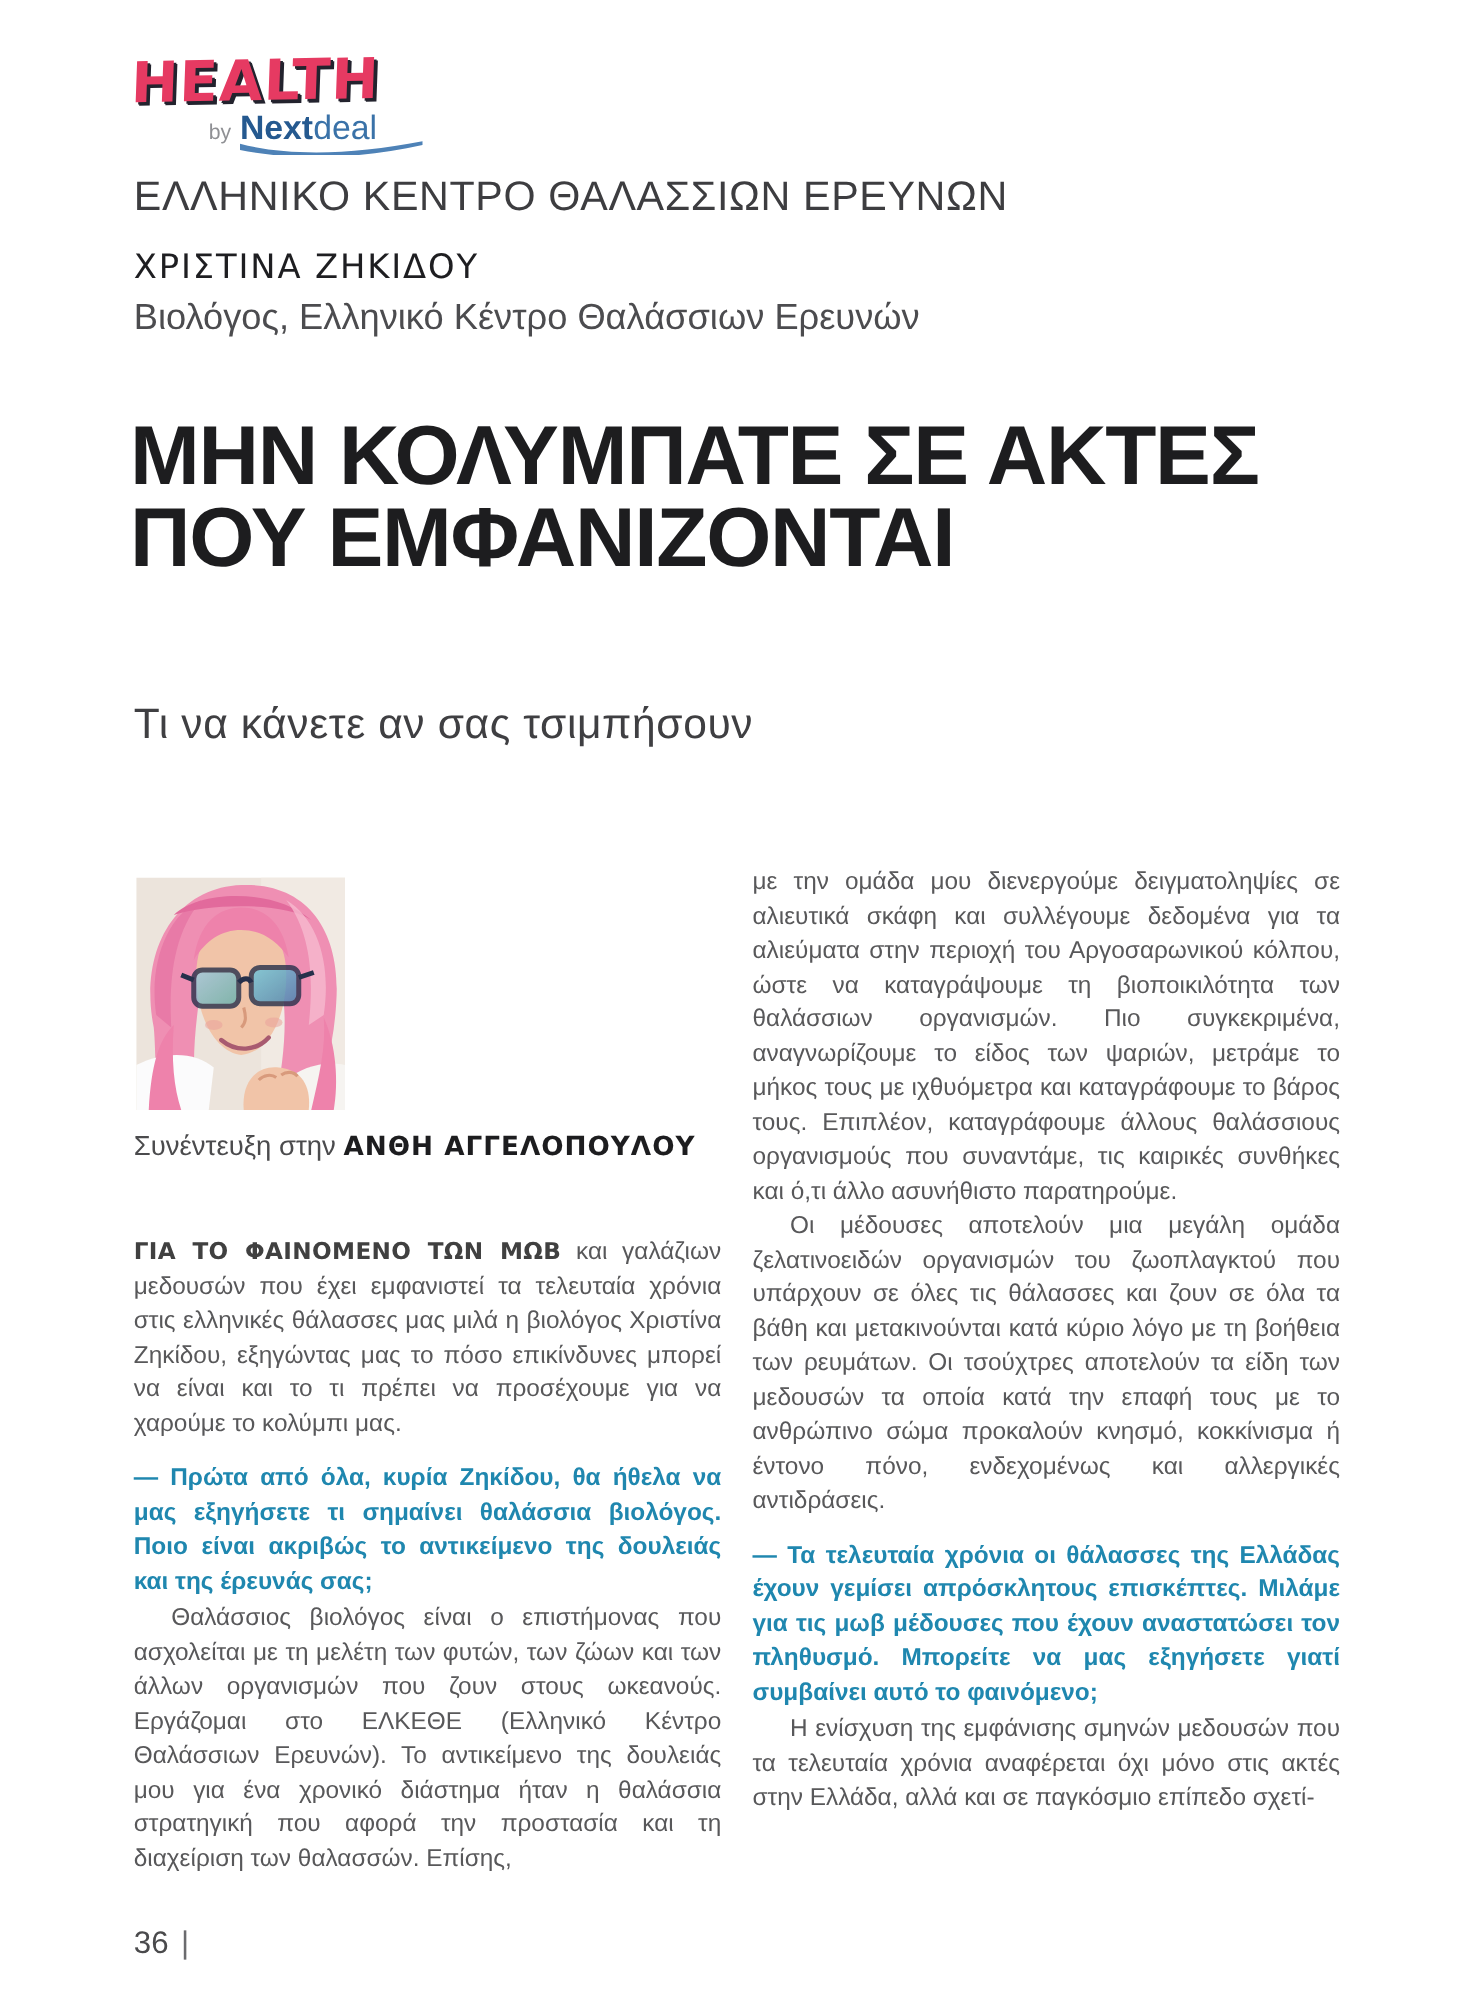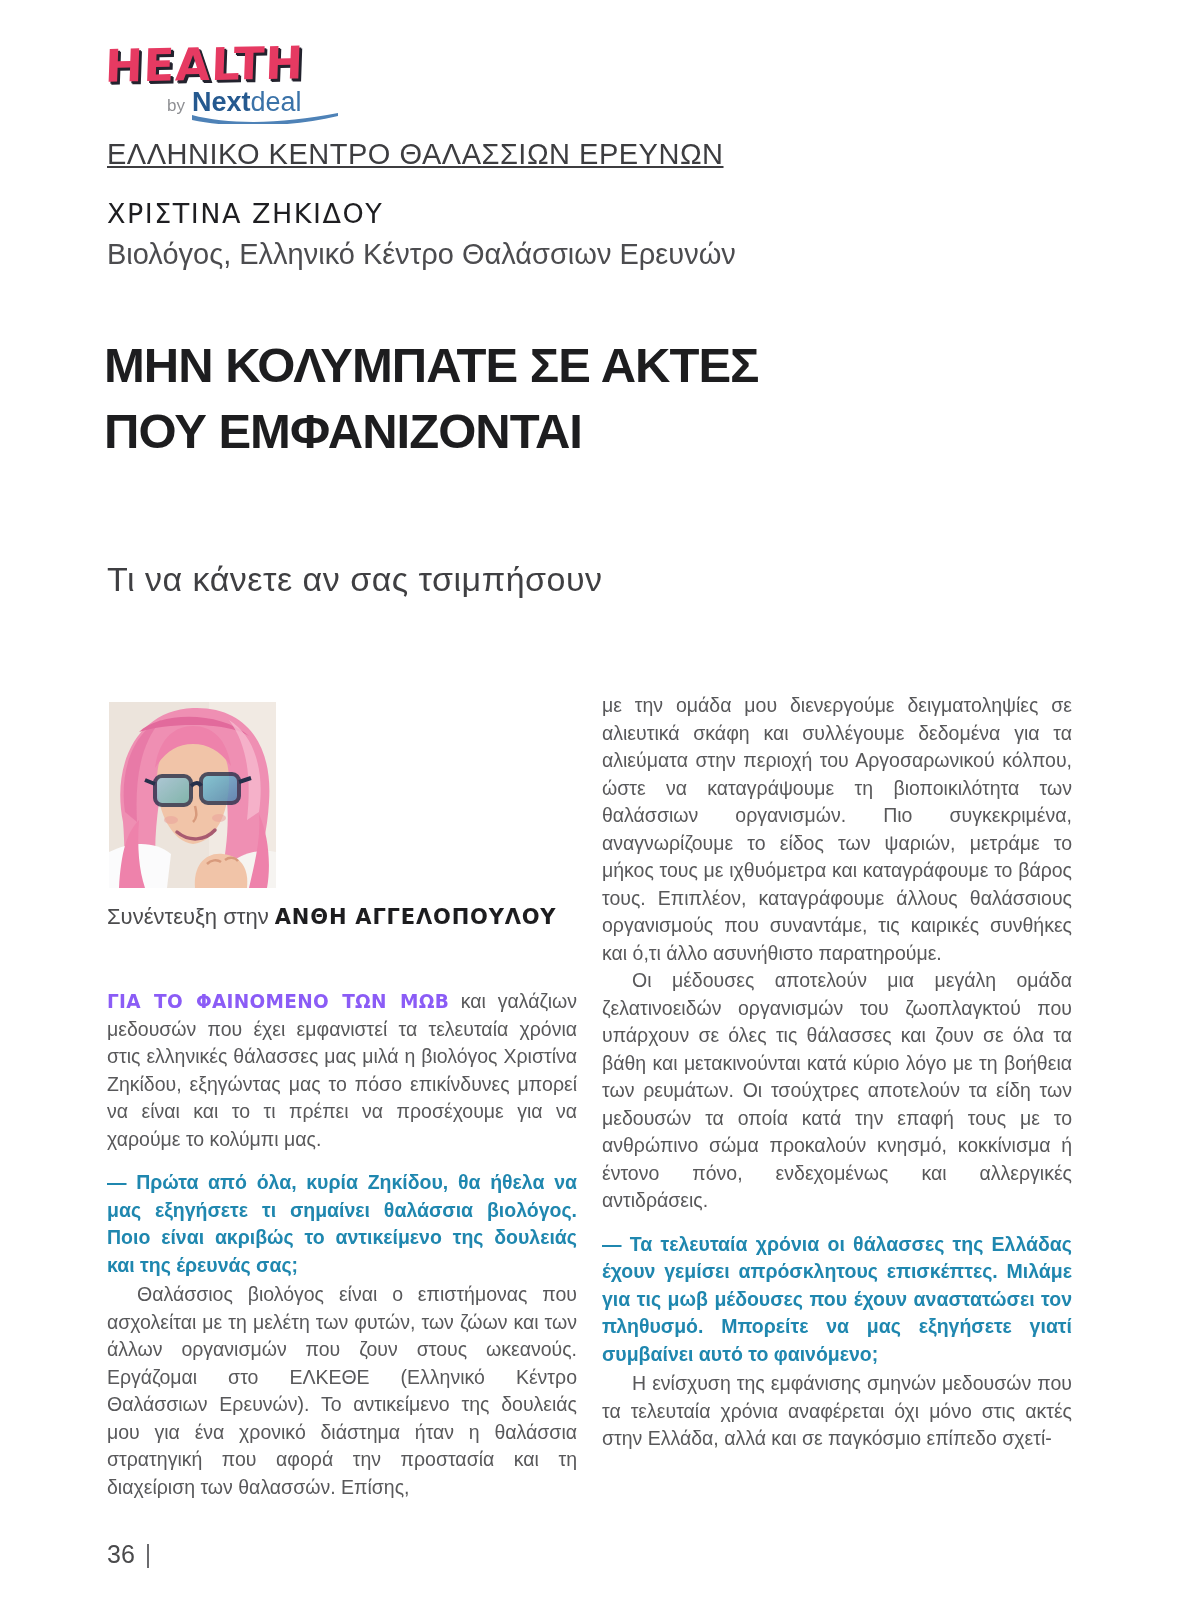--- a/index.html
+++ b/index.html
@@ -20,48 +20,48 @@
     transform:skewX(-3deg) rotate(-1deg);display:inline-block;line-height:1;
   }
   .logo-sub{display:flex;align-items:baseline;gap:7px;margin:2px 0 0 62px;position:relative;}
   .logo-by{font-size:17px;color:#8f9094;}
   .logo-nextdeal{font-size:27px;line-height:1;position:relative;}
   .logo-next{color:#25598f;font-weight:bold;}
   .logo-deal{color:#3a72a8;font-weight:normal;}
   .logo-swoosh{position:absolute;left:-2px;bottom:-8px;width:150px;height:12px;}
 
   
-  .kicker{position:absolute;left:107px;top:138px;font-size:29px;font-weight:400;
-    color:#3d3d40;letter-spacing:.5px;text-decoration:underline;}
+  .kicker{position:absolute;left:107px;top:138px;font-size:33px;font-weight:400;
+    color:#3d3d40;letter-spacing:.5px;}
   .author-name{position:absolute;left:107px;top:198px;font-size:27px;font-weight:normal;
     color:#1e1e21;letter-spacing:1.5px;font-family:"DejaVu Sans", sans-serif;}
   .author-title{position:absolute;left:107px;top:238px;font-size:29px;color:#4c4c4f;}
 
   
   .headline{position:absolute;left:104px;top:332px;margin:0;
-    font-size:49px;line-height:66px;font-weight:800;letter-spacing:-1px;color:#1d1d1f;}
+    font-size:67px;line-height:66px;font-weight:800;letter-spacing:-1px;color:#1d1d1f;}
   .headline span{display:block;}
   .headline .accent{color:#2186ae;}
   .subtitle{position:absolute;left:107px;top:560px;font-size:34px;color:#3f3f42;letter-spacing:.5px;}
 
   
   .columns{position:absolute;left:107px;top:692px;width:965px;display:flex;gap:25px;}
   .col{width:470px;}
 
   .photo-fig{margin:10px 0 0 2px;width:167px;height:186px;}
   .photo-fig svg{display:block;width:167px;height:186px;}
   .photo-caption{margin-top:16px;font-size:22px;color:#4b4b4d;}
   .photo-caption strong{color:#1d1d1f;letter-spacing:.8px;font-family:"DejaVu Sans", sans-serif;font-size:21px;}
 
   .article-left{margin-top:58px;}
   .para{margin:0;font-size:19.5px;line-height:27.5px;color:#58585a;text-align:justify;}
   .para.answer{text-indent:30px;}
   .para.continuation{text-indent:0;}
   .para.question{color:#1f87af;font-weight:bold;margin-top:16px;margin-bottom:2px;}
-  .para.lead strong{color:#8b5cf6;letter-spacing:.3px;font-family:"DejaVu Sans", sans-serif;font-size:18.5px;}
+  .para.lead strong{color:#404040;letter-spacing:.3px;font-family:"DejaVu Sans", sans-serif;font-size:18.5px;}
 
   
   .page-number{position:absolute;left:107px;top:1540px;font-size:25px;color:#4a4a4c;}
   .page-number .sep{margin-left:10px;color:#6b6b6e;font-weight:300;}
 </style>
 </head>
 <body>
 
 <div class="page">
 

